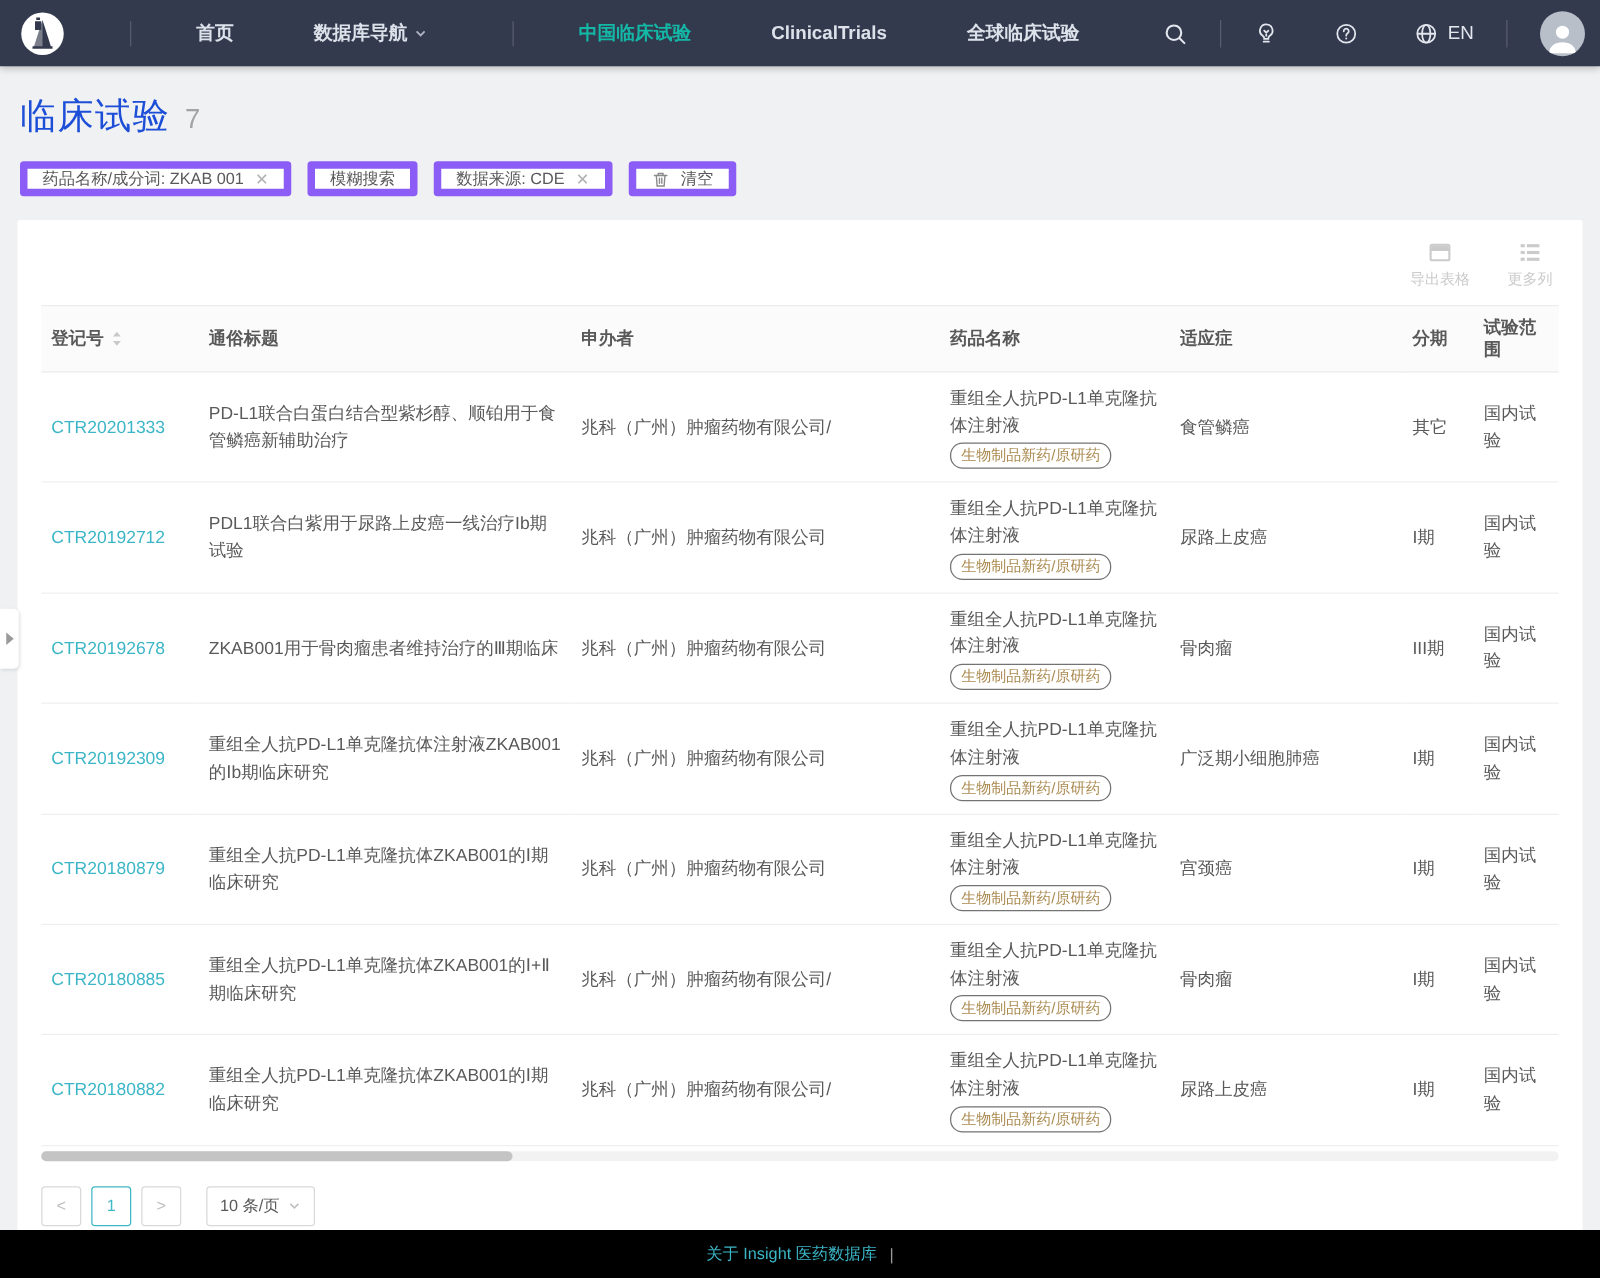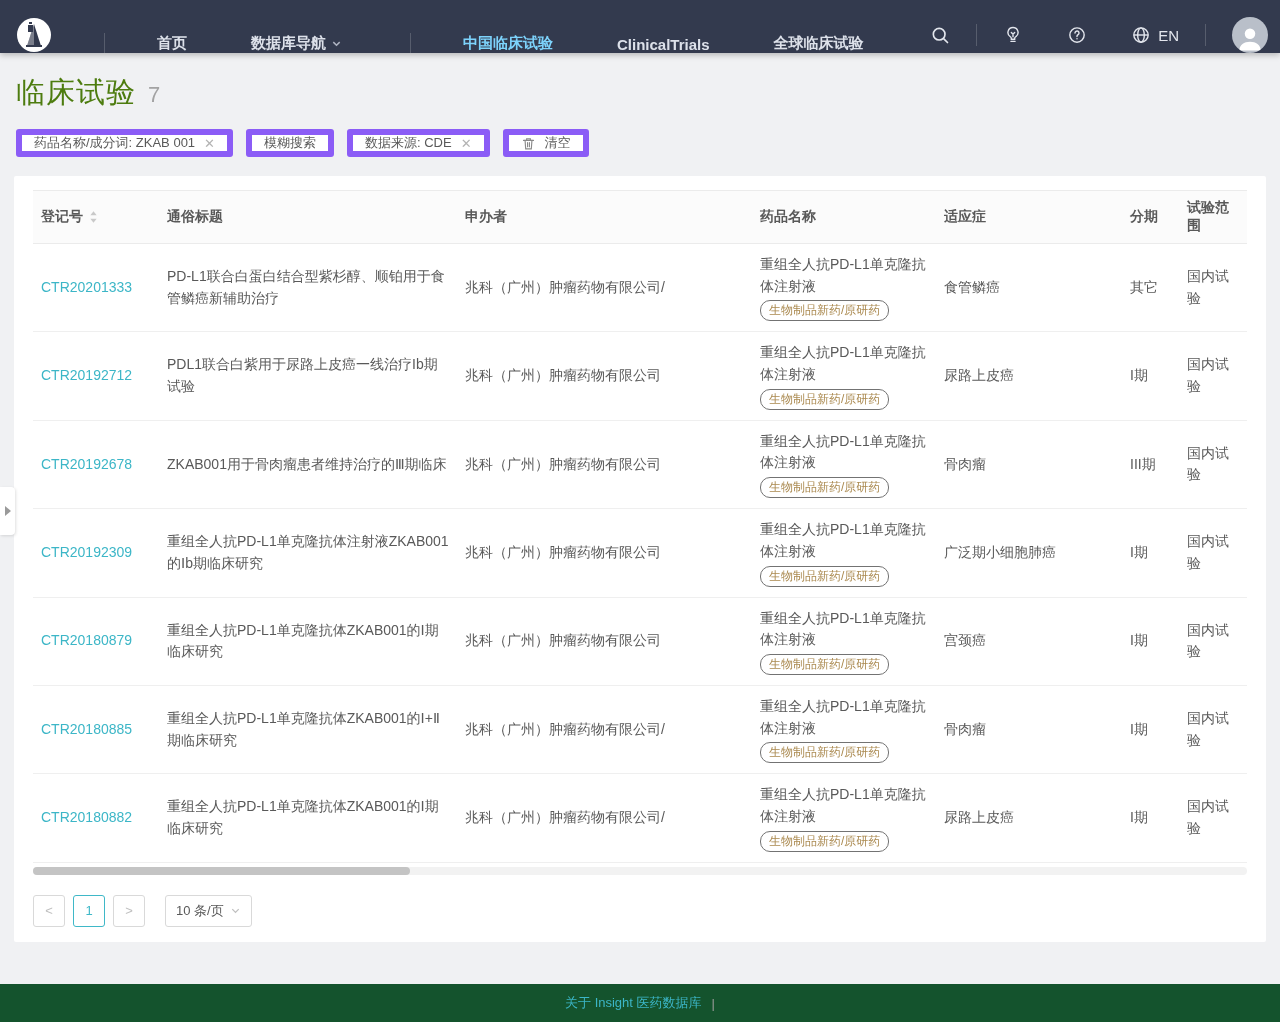--- a/index.html
+++ b/index.html
@@ -3,43 +3,43 @@
 <meta charset="utf-8">
 <style>
   * { margin:0; padding:0; box-sizing:border-box; }
   html,body { width:1280px; height:1022px; }
   body {
     font-family:"Liberation Sans","DejaVu Sans",sans-serif;
     background:#f0f1f3; color:#595959; overflow:hidden; position:relative;
   }
   
   .navbar {
-    height:53px; background:#333a4e; display:flex; align-items:flex-end;
+    height:53px; background:#333a4e; display:flex; align-items:center;
     padding:0 12px 0 16px; box-shadow:0 2px 6px rgba(0,0,0,.25);gap:32px;
   }
   .logo-wrap { width:36px; height:36px; margin-right:18px; flex:0 0 auto; }
   .nav-divider { width:1px; height:20px; background:rgba(255,255,255,.18); margin:0 20px 0 2px; }
   .nav-item {
     color:#dde1ea; font-size:15px; font-weight:600; margin-right:32px;
     cursor:pointer; display:inline-flex; align-items:center; gap:5px; white-space:nowrap;
   }
-  .nav-item.active { color:#7dd3fc; }
+  .nav-item.active { color:#14b8a6; }
   .nav-right { margin-left:auto; display:flex; align-items:center; }
   .nav-icon { width:20px; height:20px; color:#e3e6ed; cursor:pointer; }
   .nav-icon svg { width:100%; height:100%; display:block; }
   .nav-right .gap { margin-left:44px; }
   .nav-right .divider2 { width:1px; height:22px; background:rgba(255,255,255,.18); margin:0 26px; }
   .lang { display:inline-flex; align-items:center; gap:7px; color:#e3e6ed; font-size:15px; cursor:pointer; margin-left:44px; }
   .avatar { width:36px; height:36px; border-radius:50%; background:#b9bfc9; overflow:hidden; cursor:pointer; display:flex; align-items:flex-end; justify-content:center; }
   .avatar svg { width:30px; height:30px; }
   .chev { width:11px; height:11px; }
   
   .page-head { padding:20px 16px 0; }
   .title-row { display:flex; align-items:baseline; margin-bottom:16px; }
-  .page-title { font-size:29px; font-weight:500; color:#4d7c0f; letter-spacing:1px; }
+  .page-title { font-size:29px; font-weight:500; color:#1d4ed8; letter-spacing:1px; }
   .page-count { font-size:22px; color:#a3a3a3; margin-left:12px; }
   .chips { display:flex; gap:13px; }
   .chip {
     background:#fff; border:6px solid #8b5cf6; border-radius:3px; height:28px;
     display:inline-flex; align-items:center; padding:0 12px; font-size:13px; color:#595959; gap:9px;
   }
   .chip .x { color:#b3b3b3; font-size:13px; cursor:pointer; line-height:1; }
   .chip.btn { cursor:pointer; }
   .chip .trash { width:15px; height:15px; color:#8a8a8a; }
   .chip .trash svg { width:100%; height:100%; display:block; }
@@ -76,21 +76,21 @@
     display:flex; align-items:center; justify-content:center; color:#bfbfbf; font-size:13px; cursor:pointer;
   }
   .pg-btn.current { border-color:#3fb8c8; color:#3fb8c8; }
   .page-size {
     height:32px; background:#fff; border:1px solid #d9d9d9; border-radius:3px; margin-left:12px;
     display:inline-flex; align-items:center; padding:0 10px; font-size:13px; color:#595959; gap:6px; cursor:pointer;
   }
   .page-size .chev { color:#bfbfbf; }
   
   .footer {
-    position:absolute; left:0; bottom:0; width:100%; height:38px; background:#14532d;
+    position:absolute; left:0; bottom:0; width:100%; height:38px; background:#000000;
     display:flex; align-items:center; justify-content:center; font-size:13px; color:#9b9b9b; gap:10px;
   }
   .footer a { color:#3cb6c7; text-decoration:none; cursor:pointer; }
   
   .side-toggle {
     position:absolute; left:0; top:487px; width:15px; height:48px; background:#fff;
     border-radius:0 4px 4px 0; box-shadow:1px 1px 3px rgba(0,0,0,.12);
     display:flex; align-items:center; justify-content:center; cursor:pointer;
   }
   .side-toggle .tri { width:0; height:0; border-top:5px solid transparent; border-bottom:5px solid transparent; border-left:6px solid #9a9a9a; }
@@ -189,20 +189,41 @@
             <path d="M6.5 7l1 13.5h9l1-13.5"></path>
             <path d="M10.5 10.5v6.5M13.5 10.5v6.5"></path>
           </svg>
       </span>
       <span>清空</span>
     </span>
   </div>
 </div>
 
 <div class="card">
+  <div class="tools">
+    <div class="tool">
+      <svg viewBox="0 0 24 24" fill="none" stroke="currentColor" stroke-width="2">
+          <rect x="3" y="4.5" width="18" height="15" rx="1.5"></rect>
+          <line x1="3" y1="9.5" x2="21" y2="9.5"></line>
+          <rect x="3.8" y="5.3" width="16.4" height="3.4" fill="currentColor" stroke="none"></rect>
+        </svg>
+      <span>导出表格</span>
+    </div>
+    <div class="tool">
+      <svg viewBox="0 0 24 24" fill="currentColor">
+          <rect x="3" y="4" width="4" height="3"></rect>
+          <rect x="9" y="4" width="12" height="3"></rect>
+          <rect x="3" y="10.5" width="4" height="3"></rect>
+          <rect x="9" y="10.5" width="12" height="3"></rect>
+          <rect x="3" y="17" width="4" height="3"></rect>
+          <rect x="9" y="17" width="12" height="3"></rect>
+        </svg>
+      <span>更多列</span>
+    </div>
+  </div>
 
   <div class="table-wrap">
     <table>
       <colgroup>
         <col style="width:126px">
           <col style="width:298px">
           <col style="width:295px">
         <col style="width:184px">
           <col style="width:186px">
           <col style="width:57px">

